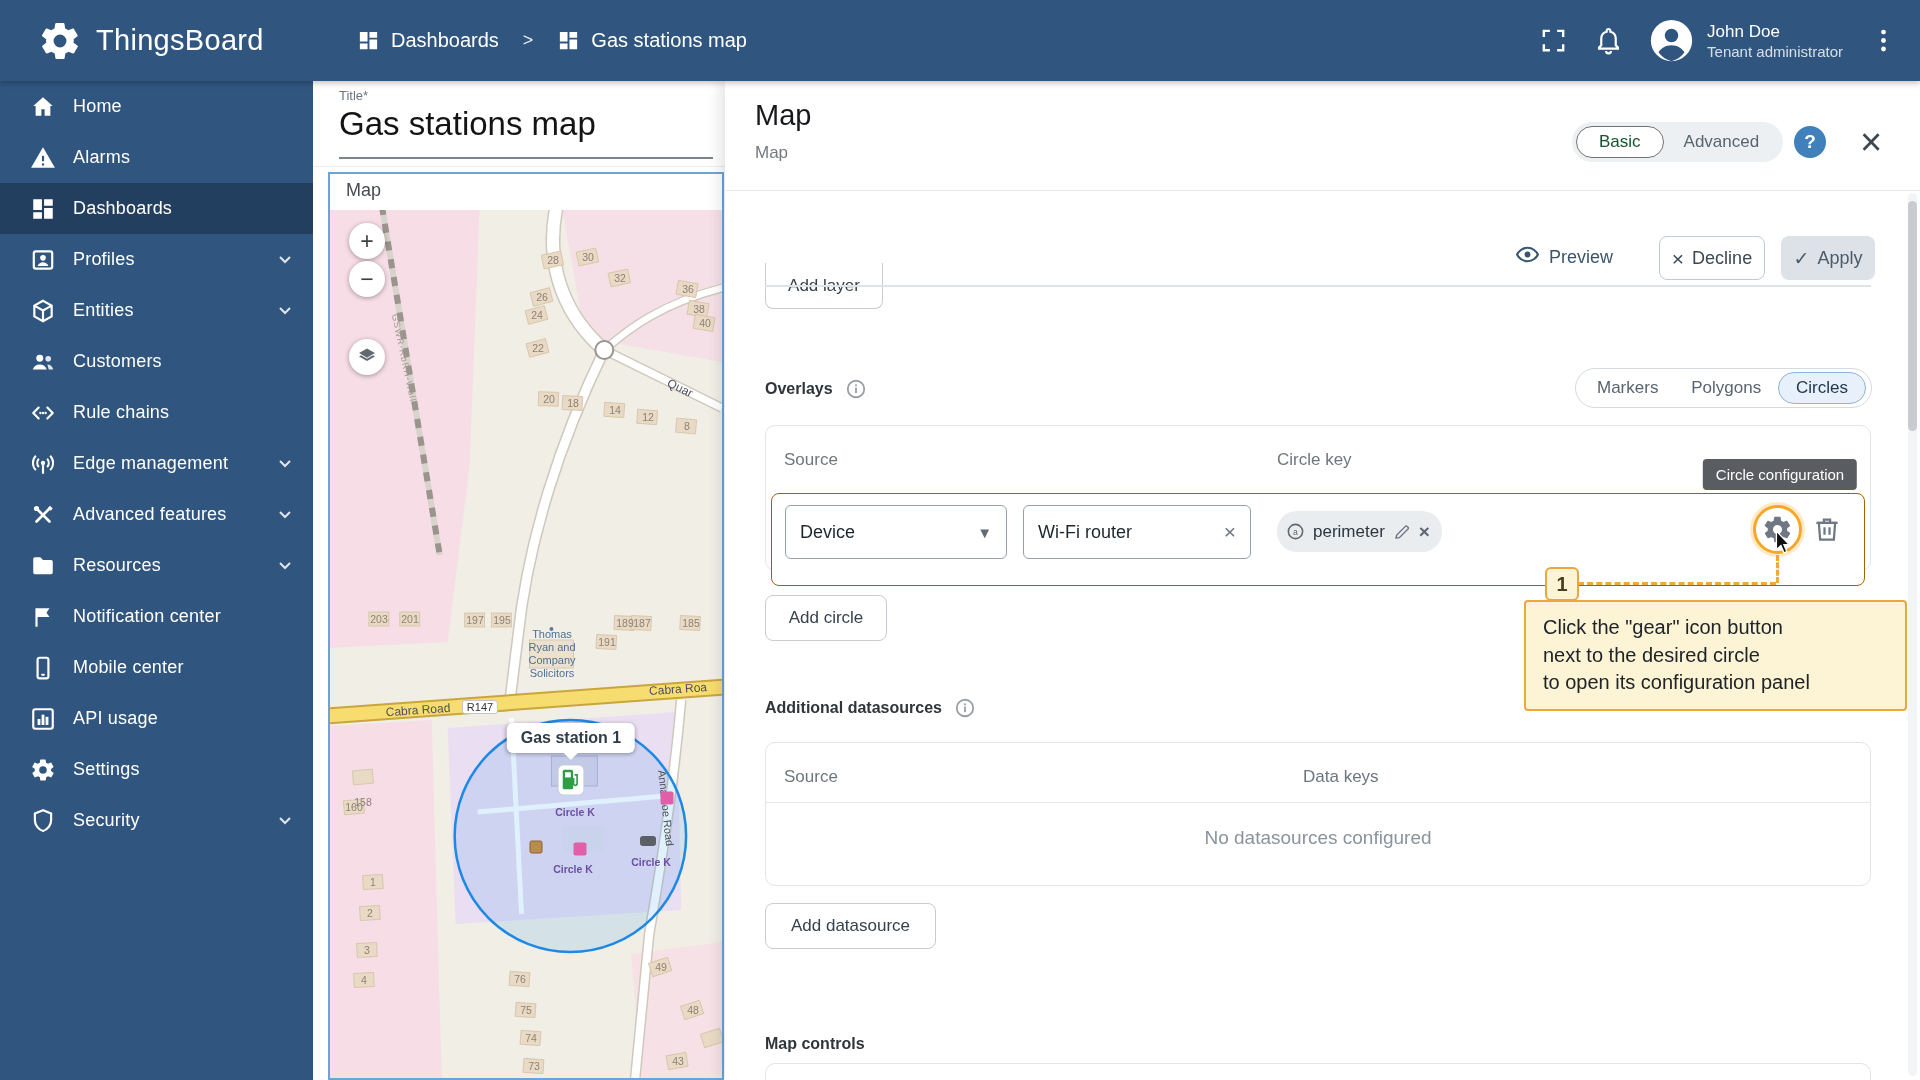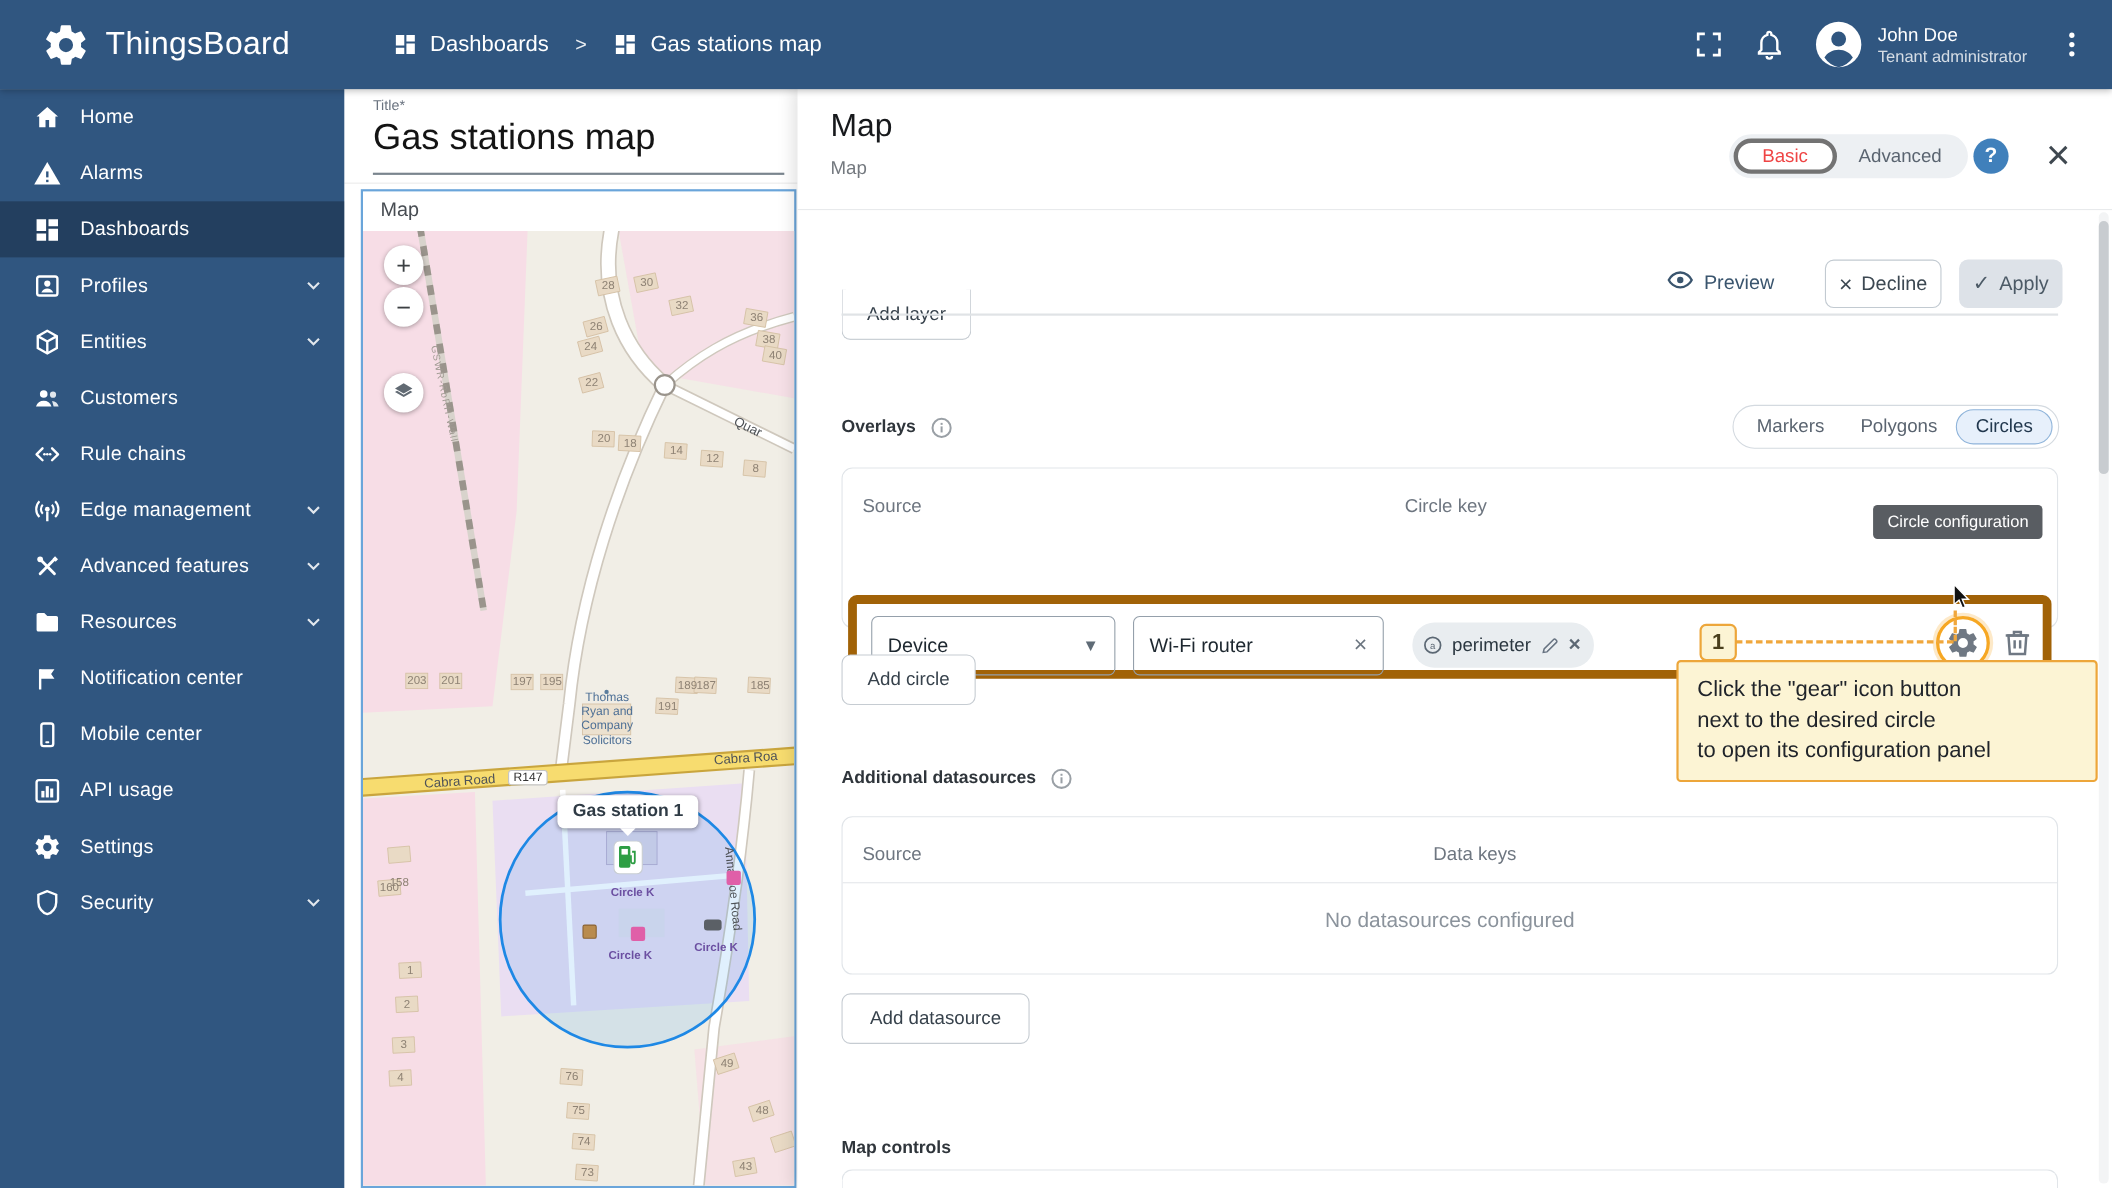--- a/index.html
+++ b/index.html
@@ -73,21 +73,21 @@
     background:#fff; box-shadow:0 1px 5px rgba(0,0,0,.35); z-index:6; display:flex; align-items:center; justify-content:center; }
 
   
   .panel { position:absolute; left:725px; top:81px; right:0; bottom:0; background:#fff; overflow:hidden;
     box-shadow:-4px 0 14px rgba(0,0,0,.12); z-index:20; }
   .panel-title { position:absolute; left:30px; top:18px; font-size:29px; font-weight:500; color:#17191c; }
   .panel-sub { position:absolute; left:30px; top:62px; font-size:17px; color:#74797f; }
   .mode-toggle { position:absolute; left:847px; top:41px; height:40px; background:#edf0f3; border-radius:20px;
     display:flex; align-items:center; padding:0 4px; }
   .mode { height:32px; font-size:17px; color:#5a6470; padding:0 20px; border-radius:16px; }
-  .mode.sel { background:#fff; border:4px solid #737373; color:#ef4444; font-weight:500; padding:0 22px; }
+  .mode.sel { background:#fff; border:1px solid #737373; color:#14532d; font-weight:500; padding:0 22px; }
   .help-btn { position:absolute; left:1069px; top:45px; width:32px; height:32px; border-radius:50%;
     background:#4080bb; color:#fff; font-size:19px; font-weight:bold; }
   .close-btn { position:absolute; left:1125px; top:38px; width:42px; height:46px; font-size:38px; color:#3f4850; line-height:42px; }
   .head-divider { position:absolute; left:0; right:0; top:109px; height:1px; background:#e8eaec; }
   .preview-btn { position:absolute; left:790px; top:156px; height:40px; display:flex; align-items:center; gap:9px;
     font-size:18px; font-weight:500; color:#3a556e; }
   .preview-btn svg { width:25px; height:25px; }
   .decline-btn { position:absolute; left:934px; top:155px; width:106px; height:44px; border:1px solid #c2cad1;
     border-radius:8px; background:#fff; font-size:18px; color:#3c4852; display:flex; align-items:center; justify-content:center; gap:8px; }
   .apply-btn { position:absolute; left:1056px; top:155px; width:94px; height:44px; border-radius:8px;
@@ -103,21 +103,21 @@
   .overlays-head { position:absolute; left:40px; top:288px; height:40px; display:flex; align-items:center; }
   .seg { position:absolute; left:850px; top:287px; width:297px; height:40px; border:1px solid #d4dae0; border-radius:20px;
     display:flex; align-items:center; justify-content:space-between; padding:0 5px; }
   .seg-item { font-size:17px; color:#5a6470; padding:0 16px; height:32px; }
   .seg-item.sel { background:#e7f0fb; border:1px solid #8fb4da; border-radius:16px; color:#22384e; padding:0 17px; }
 
   .card { position:absolute; left:40px; width:1106px; border:1.5px solid #e1e5e9; border-radius:10px; background:#fff; }
   .overlays-card { top:344px; height:146px; }
   .card-head .col { position:absolute; font-size:17px; color:#6e7680; top:24px; }
   .source-col { left:18px; } .key-col { left:511px; } .keys-col { left:537px; }
-  .hl-row { position:absolute; left:5px; right:5px; top:67px; height:76px; border:8px solid #a16207; border-radius:8px; background:#fff;margin-top:48px; }
+  .hl-row { position:absolute; left:5px; right:5px; top:67px; height:93px; border:1px solid #a16207; border-radius:8px; background:#fff; }
   .selectbox { position:absolute; top:11px; height:54px; border:1px solid #95a0ab; border-radius:6px;
     display:flex; align-items:center; justify-content:space-between; padding:0 14px; font-size:18px; color:#1d272f; cursor:pointer; }
   .sel-device { left:13px; width:222px; }
   .sel-entity { left:251px; width:228px; }
   .caret { font-size:15px; color:#5f6b76; }
   .clearx { font-size:21px; color:#6c7680; cursor:pointer; }
   .chip { position:absolute; left:505px; top:17px; height:41px; background:#e9edf0; border-radius:20px;
     display:flex; align-items:center; gap:8px; padding:0 12px 0 9px; cursor:pointer; }
   .keytype svg { width:19px; height:19px; display:block; }
   .chip-label { font-size:17px; font-weight:500; color:#2b3740; }

